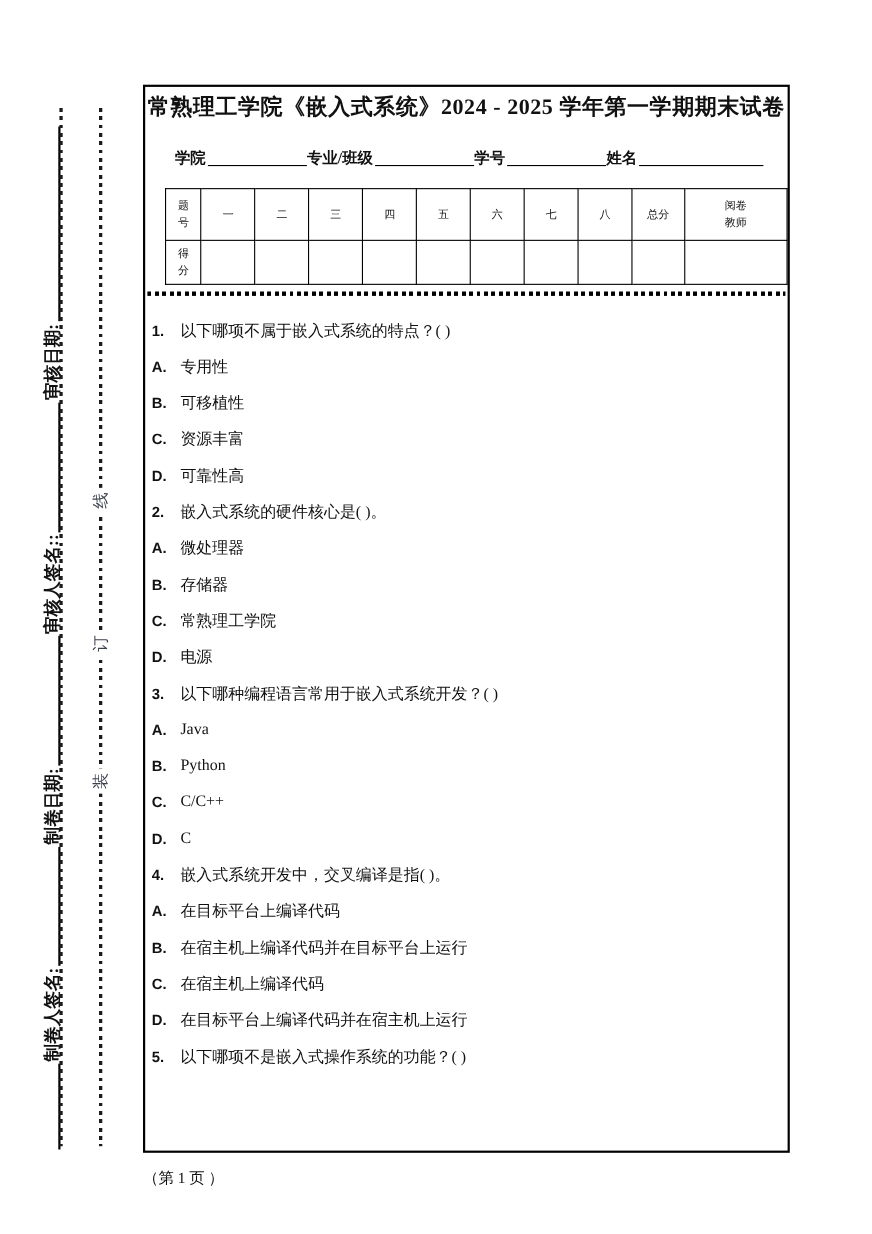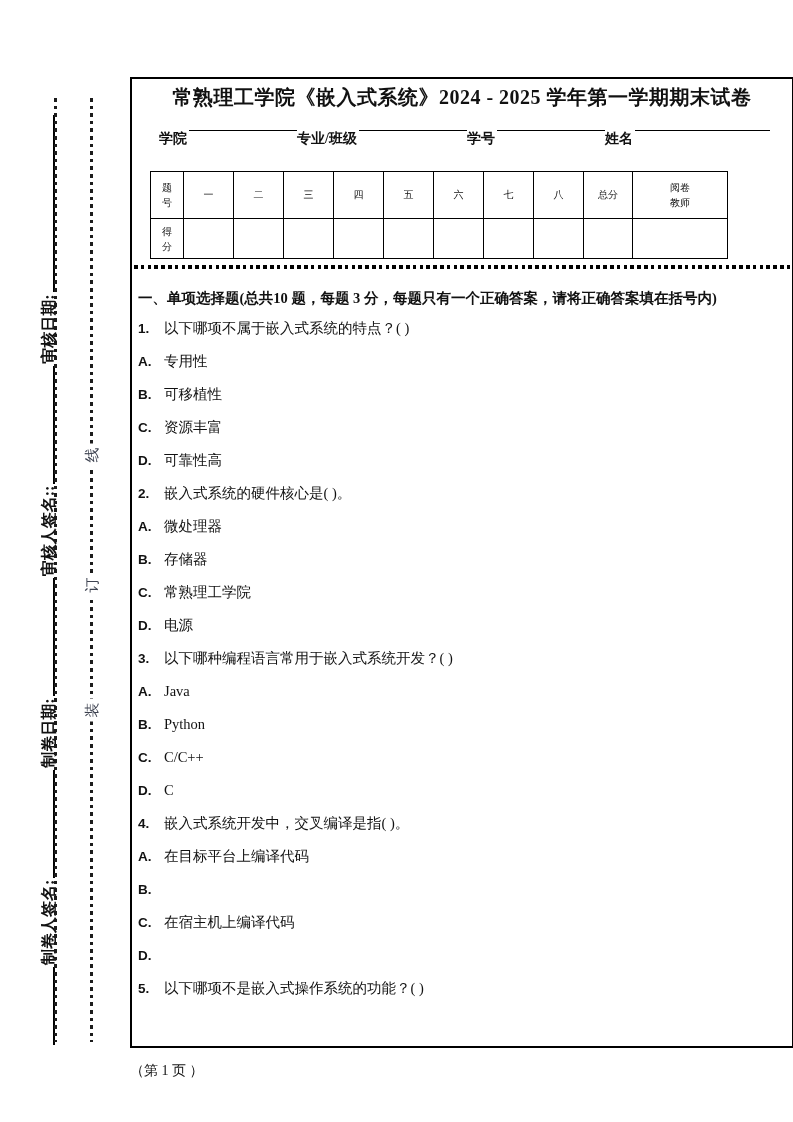--- a/index.html
+++ b/index.html
@@ -26,30 +26,30 @@
   .bind-line.one{ left:54px; } .bind-line.two{ left:90px; }
   .bind-char{
     position:absolute; left:80px; width:23px; height:24px; background:#fff;
     transform:rotate(-90deg); font-size:15px; color:#3d4250;
     display:flex; align-items:center; justify-content:center;
   }
   .bc-xian{ top:443px; } .bc-ding{ top:573px; } .bc-zhuang{ top:698px; }
 
   
   .main-box{
-    position:absolute; left:130px; top:77px; width:664px; height:971px;
+    position:absolute; left:130px; top:77px; width:588px; height:971px;
     border:2px solid #000; background:#fff;
   }
   .exam-title{
     position:absolute; top:5px; left:0; right:0; text-align:center;
     font-size:20px; font-weight:bold; letter-spacing:.5px;
   }
   .fields{
     position:absolute; top:51px; left:27px; right:22px; height:24px;
-    display:flex; font-size:14px; font-weight:bold;
+    display:flex; align-items:flex-end; font-size:14px; font-weight:bold;
   }
   .fields .f-label{ padding:0 2px 1px 0; white-space:nowrap; }
   .fields .f-blank{ border-bottom:1.5px solid #000; height:0; margin-bottom:3px; flex:1 1 auto; }
   .fields .f-blank.last{ flex:1.25 1 auto; }
 
   table.score-table{
     position:absolute; top:92px; left:18px;
     border-collapse:collapse; table-layout:fixed; font-size:10px;
   }
   .score-table td,.score-table th{
@@ -161,21 +161,20 @@
         <td></td>
         <td></td>
         <td></td>
       </tr>
     </tbody>
       </table>
 
     <div class="dotted-sep"></div>
 
     <div class="content">
-      <div class="section-heading">一、单项选择题(总共10 题，每题 3 分，每题只有一个正确答案，请将正确答案填在括号内)</div>
 
       <div class="row">
           <span class="num">1.</span>
           <span class="txt">以下哪项不属于嵌入式系统的特点？( )</span>
         </div>
       <div class="row">
           <span class="num">A.</span>
           <span class="txt">专用性</span>
         </div>
       <div class="row">
@@ -236,27 +235,29 @@
       <div class="row">
           <span class="num">4.</span>
           <span class="txt">嵌入式系统开发中，交叉编译是指( )。</span>
         </div>
       <div class="row">
           <span class="num">A.</span>
           <span class="txt">在目标平台上编译代码</span>
         </div>
       <div class="row">
           <span class="num">B.</span>
+          <span class="txt">在宿主机上编译代码并在目标平台上运行</span>
         </div>
       <div class="row">
           <span class="num">C.</span>
           <span class="txt">在宿主机上编译代码</span>
         </div>
       <div class="row">
           <span class="num">D.</span>
+          <span class="txt">在目标平台上编译代码并在宿主机上运行</span>
         </div>
 
       <div class="row">
           <span class="num">5.</span>
           <span class="txt">以下哪项不是嵌入式操作系统的功能？( )</span>
         </div>
     </div>
   </div>
 
   <div class="page-footer">（第 1 页 ）</div>

